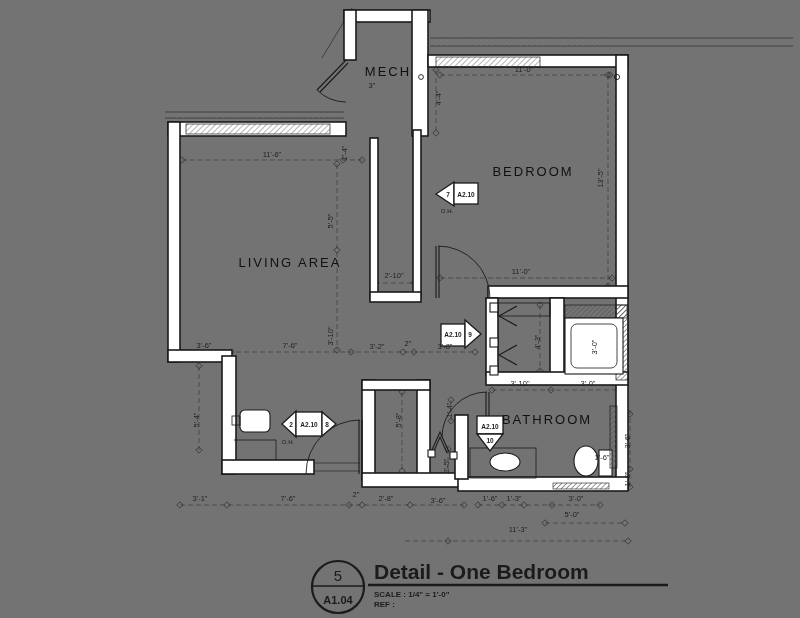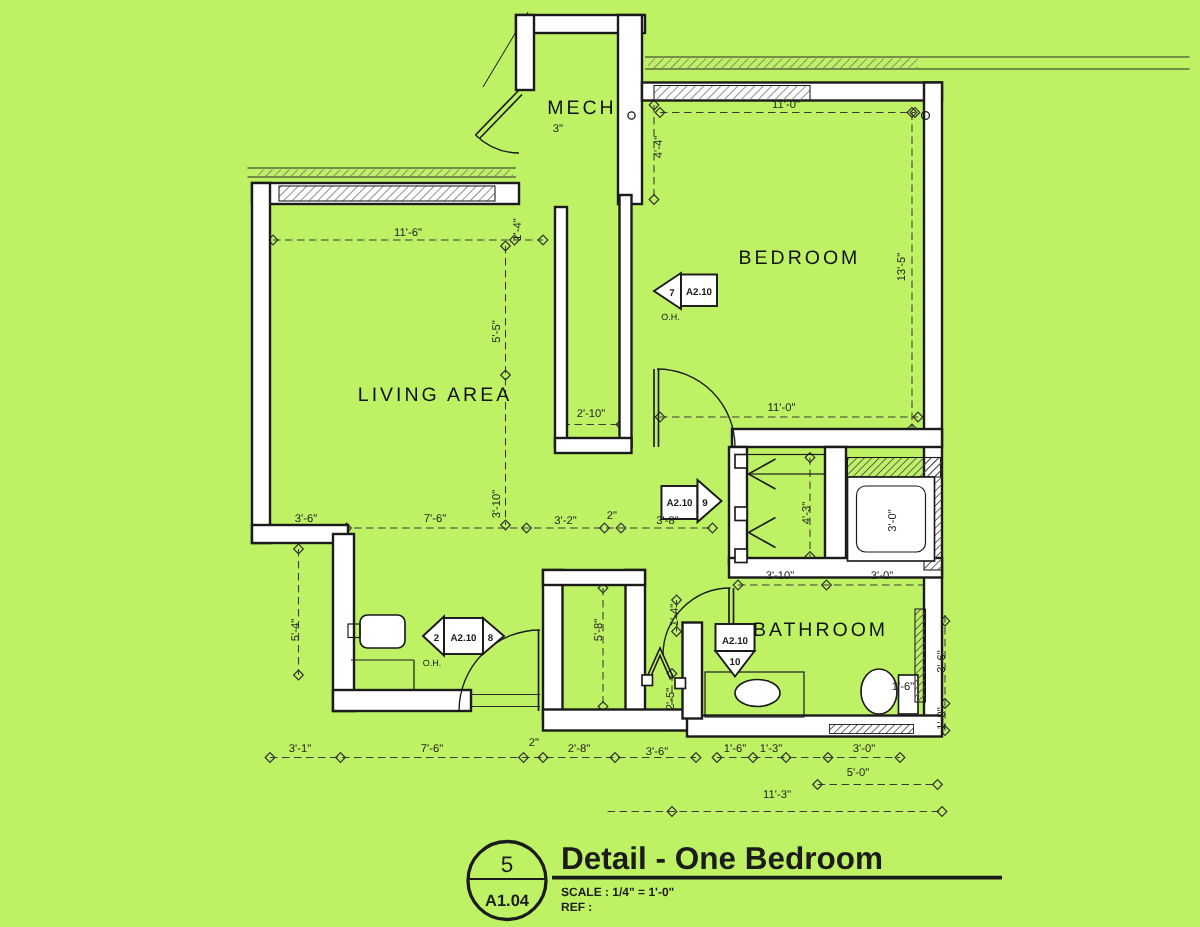--- a/index.html
+++ b/index.html
@@ -1,16 +1,16 @@
 <!DOCTYPE html>
 <html><head>
 <meta charset="utf-8">
 <style>
   html,body{margin:0;padding:0;background:#ffffff;}
-  .page{position:relative;width:800px;height:618px;background:#bef264;overflow:hidden;
+  .page{position:relative;width:800px;height:618px;background:#737373;overflow:hidden;
         font-family:"Liberation Sans",sans-serif;}
   svg{position:absolute;left:0;top:0;}
   
   .w     {fill:#ffffff;stroke:#1b1b1b;stroke-width:1.6;}
   .thin  {fill:none;stroke:#1b1b1b;stroke-width:0.9;}
   .hair  {fill:none;stroke:#2a2a2a;stroke-width:0.7;}
   .dimline{fill:none;stroke:#3a3a3a;stroke-width:0.7;stroke-dasharray:5 3;}
   .arc   {fill:none;stroke:#1b1b1b;stroke-width:0.9;}
   .leaf  {fill:none;stroke:#1b1b1b;stroke-width:1.1;}
   .fix   {fill:#ffffff;stroke:#1b1b1b;stroke-width:1.1;}

